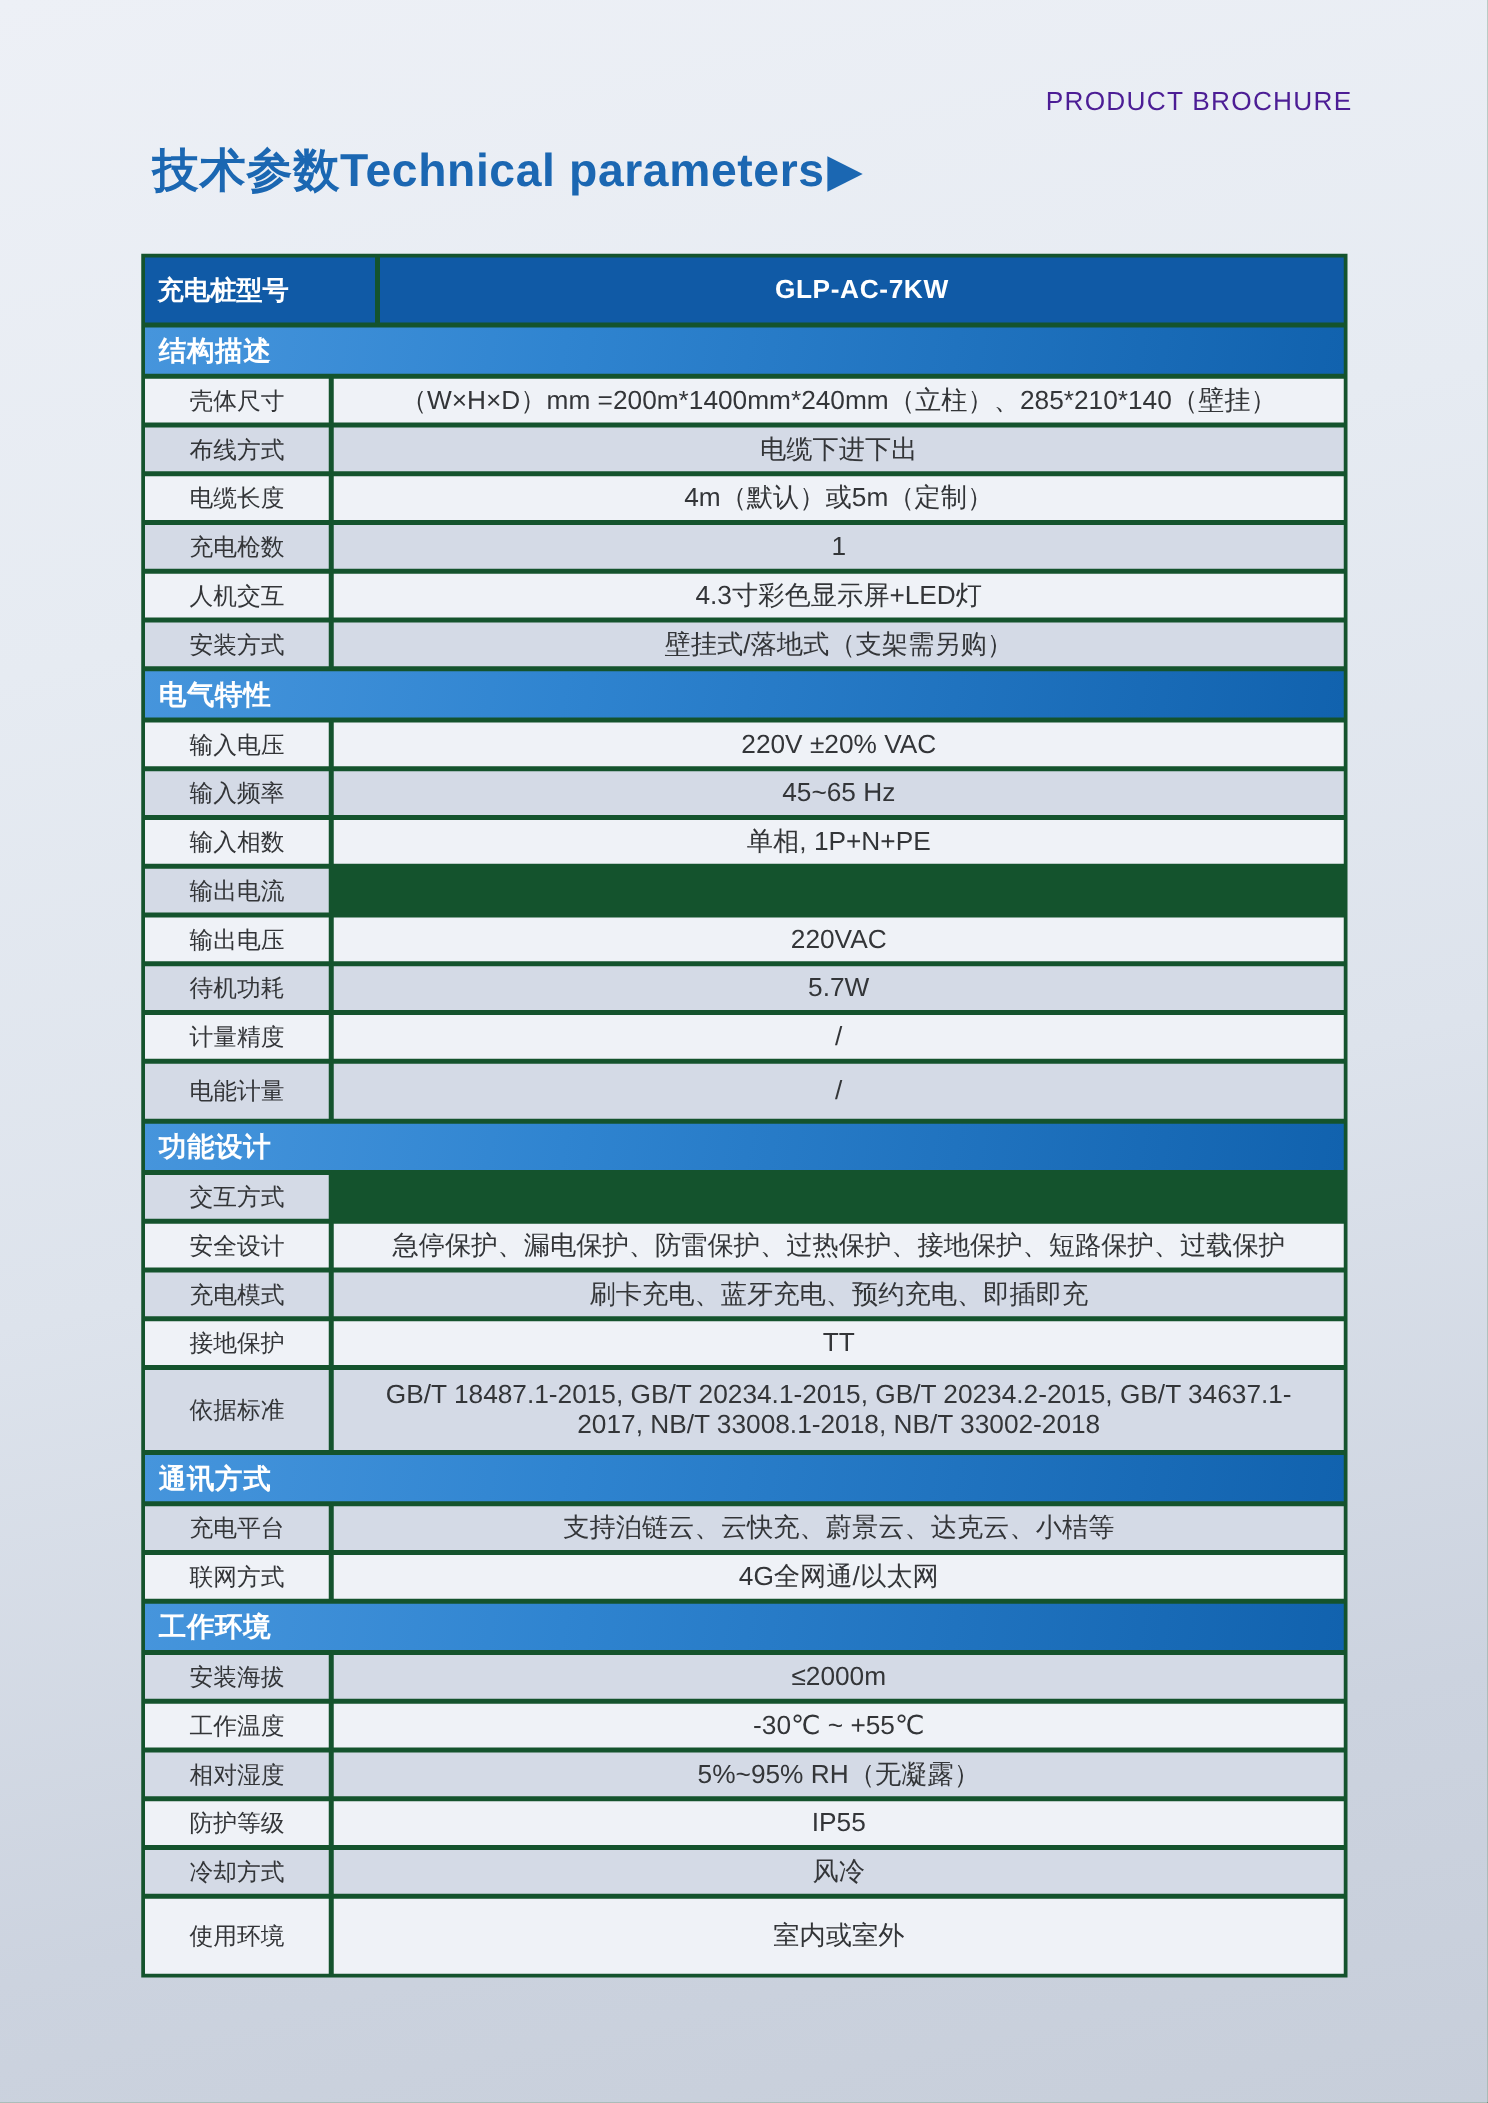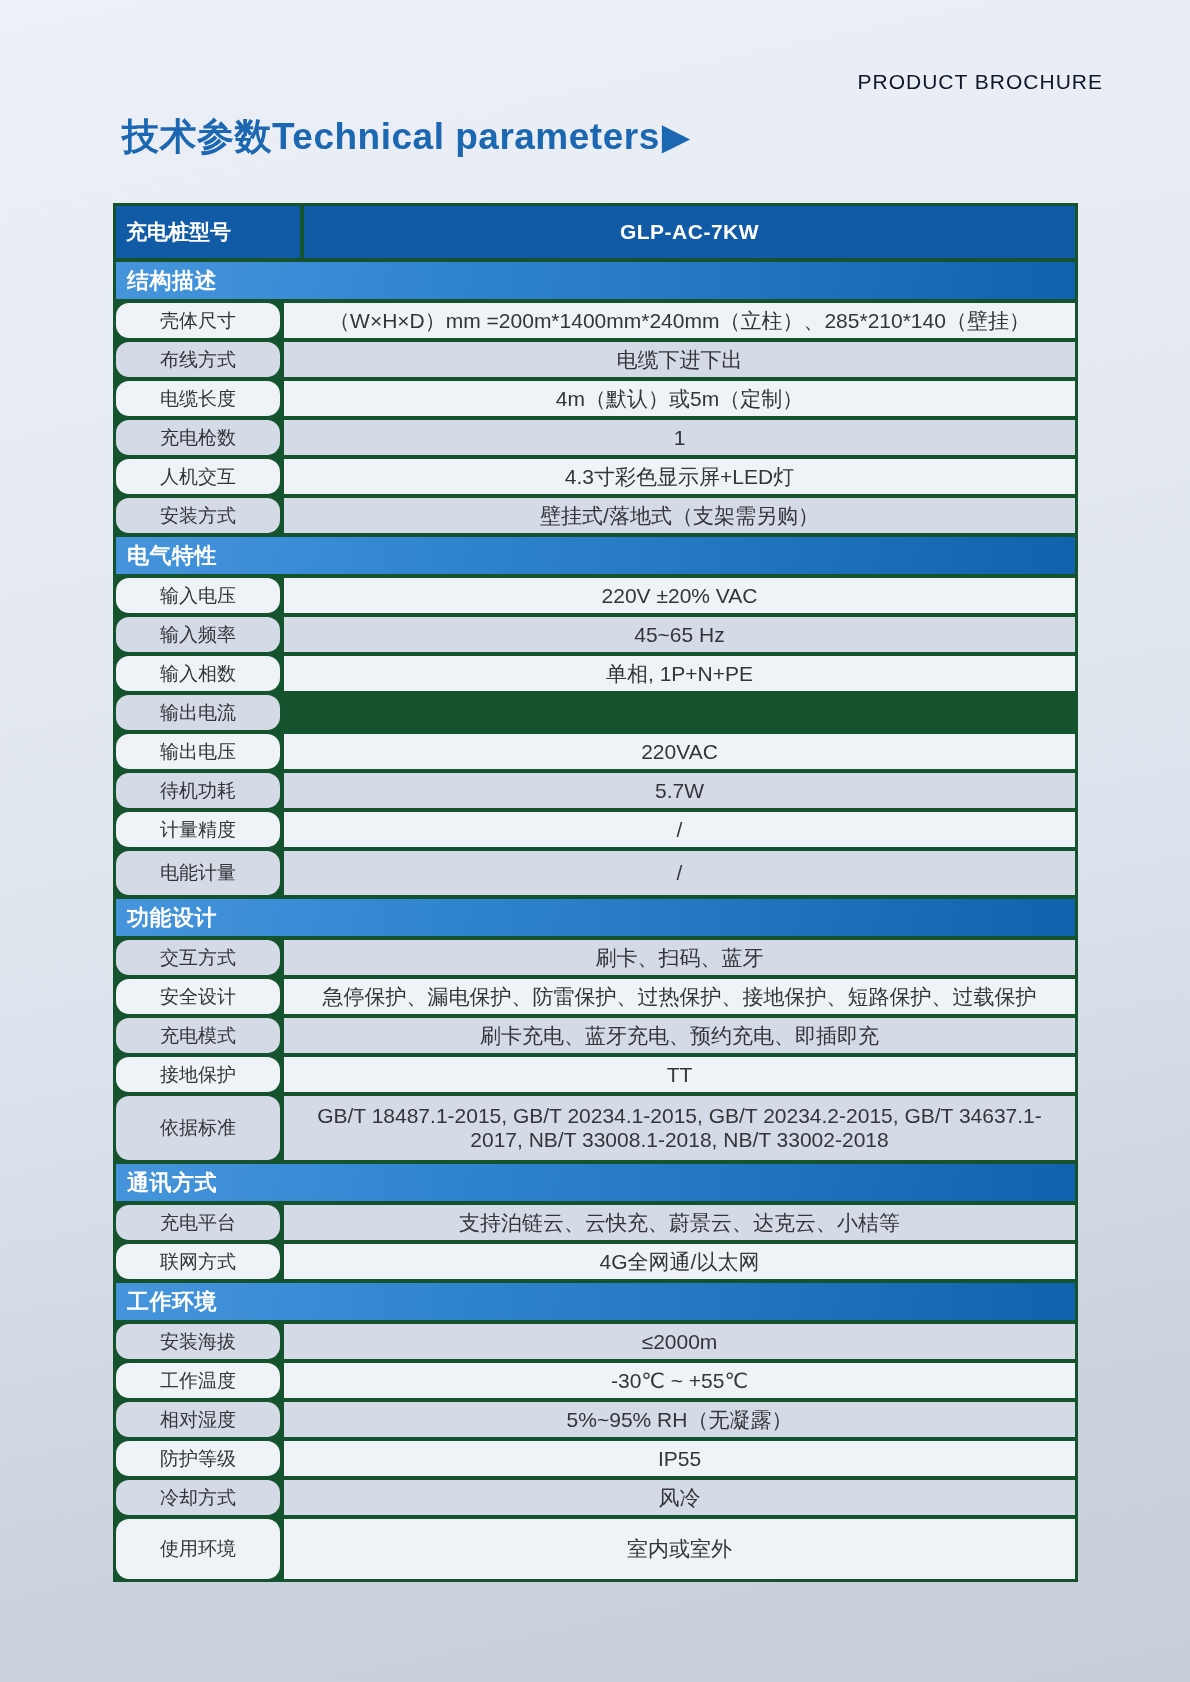--- a/index.html
+++ b/index.html
@@ -4,22 +4,22 @@
 <style>
   * { margin:0; padding:0; box-sizing:border-box; }
   html,body { width:1190px; height:1682px; }
   body {
     position:relative;
     font-family:"Liberation Sans", "DejaVu Sans", sans-serif;
     background:linear-gradient(168deg, #edf0f6 0%, #e6ebf2 28%, #dde3ec 55%, #ccd3df 82%, #c7ceda 100%);
     overflow:hidden;
   }
   .watermark {
-    position:absolute; top:70px; right:87px;
-    font-size:21px; color:#0f172a; letter-spacing:1px;
+    position:absolute; top:70px; right:108px;
+    font-size:21px; color:#4c1d95; letter-spacing:1px;
   }
   .page-title {
     position:absolute; top:112px; left:122px;
     font-size:37px; font-weight:bold; color:#1b67b2;
     letter-spacing:0.5px; white-space:nowrap;
   }
   .page-title .arrow { margin-left:2px; letter-spacing:0; }
   .spec-table {
     position:absolute; top:203px; left:113px; width:965px;
     background:#14532d; padding:3px;
@@ -33,22 +33,22 @@
   .model-row .lbl { width:184px; padding-left:10px; }
   .model-row .val { flex:1; justify-content:center; letter-spacing:0.5px; }
   .sec-bar {
     min-height:37px; display:flex; align-items:center;
     padding-left:11px;
     background:linear-gradient(100deg, #4695dc 0%, #2f84d0 35%, #1162ae 100%);
     color:#ffffff; font-weight:bold; font-size:22px; letter-spacing:0.5px;
   }
   .row { display:flex; gap:4px; min-height:35px; }
   .row .lbl {
-    width:164px; display:flex; align-items:center; justify-content:center;
-    font-size:19px; color:#333538;border-radius:13px;
+    width:147px; display:flex; align-items:center; justify-content:center;
+    font-size:19px; color:#333538;
   }
   .row .val {
     flex:1; display:flex; align-items:center; justify-content:center;
     text-align:center; font-size:21px; color:#333538;
     padding:2px 16px; line-height:24px;
   }
   .row.light .lbl, .row.light .val { background:#eff2f7; }
   .row.dark  .lbl, .row.dark  .val { background:#d4dae6; }
   .section[data-si="1"] .row:last-child { min-height:44px; }
   .section[data-si="2"] .row:last-child { min-height:64px; }
@@ -126,21 +126,20 @@
         </div>
         <div class="row dark">
           <div class="lbl">电能计量</div>
           <div class="val">/</div>
         </div>
       </div>
       <div class="section" data-si="2">
         <div class="sec-bar">功能设计</div>
         <div class="row dark">
           <div class="lbl">交互方式</div>
-          <div class="val">刷卡、扫码、蓝牙</div>
         </div>
         <div class="row light">
           <div class="lbl">安全设计</div>
           <div class="val">急停保护、漏电保护、防雷保护、过热保护、接地保护、短路保护、过载保护</div>
         </div>
         <div class="row dark">
           <div class="lbl">充电模式</div>
           <div class="val">刷卡充电、蓝牙充电、预约充电、即插即充</div>
         </div>
         <div class="row light">

